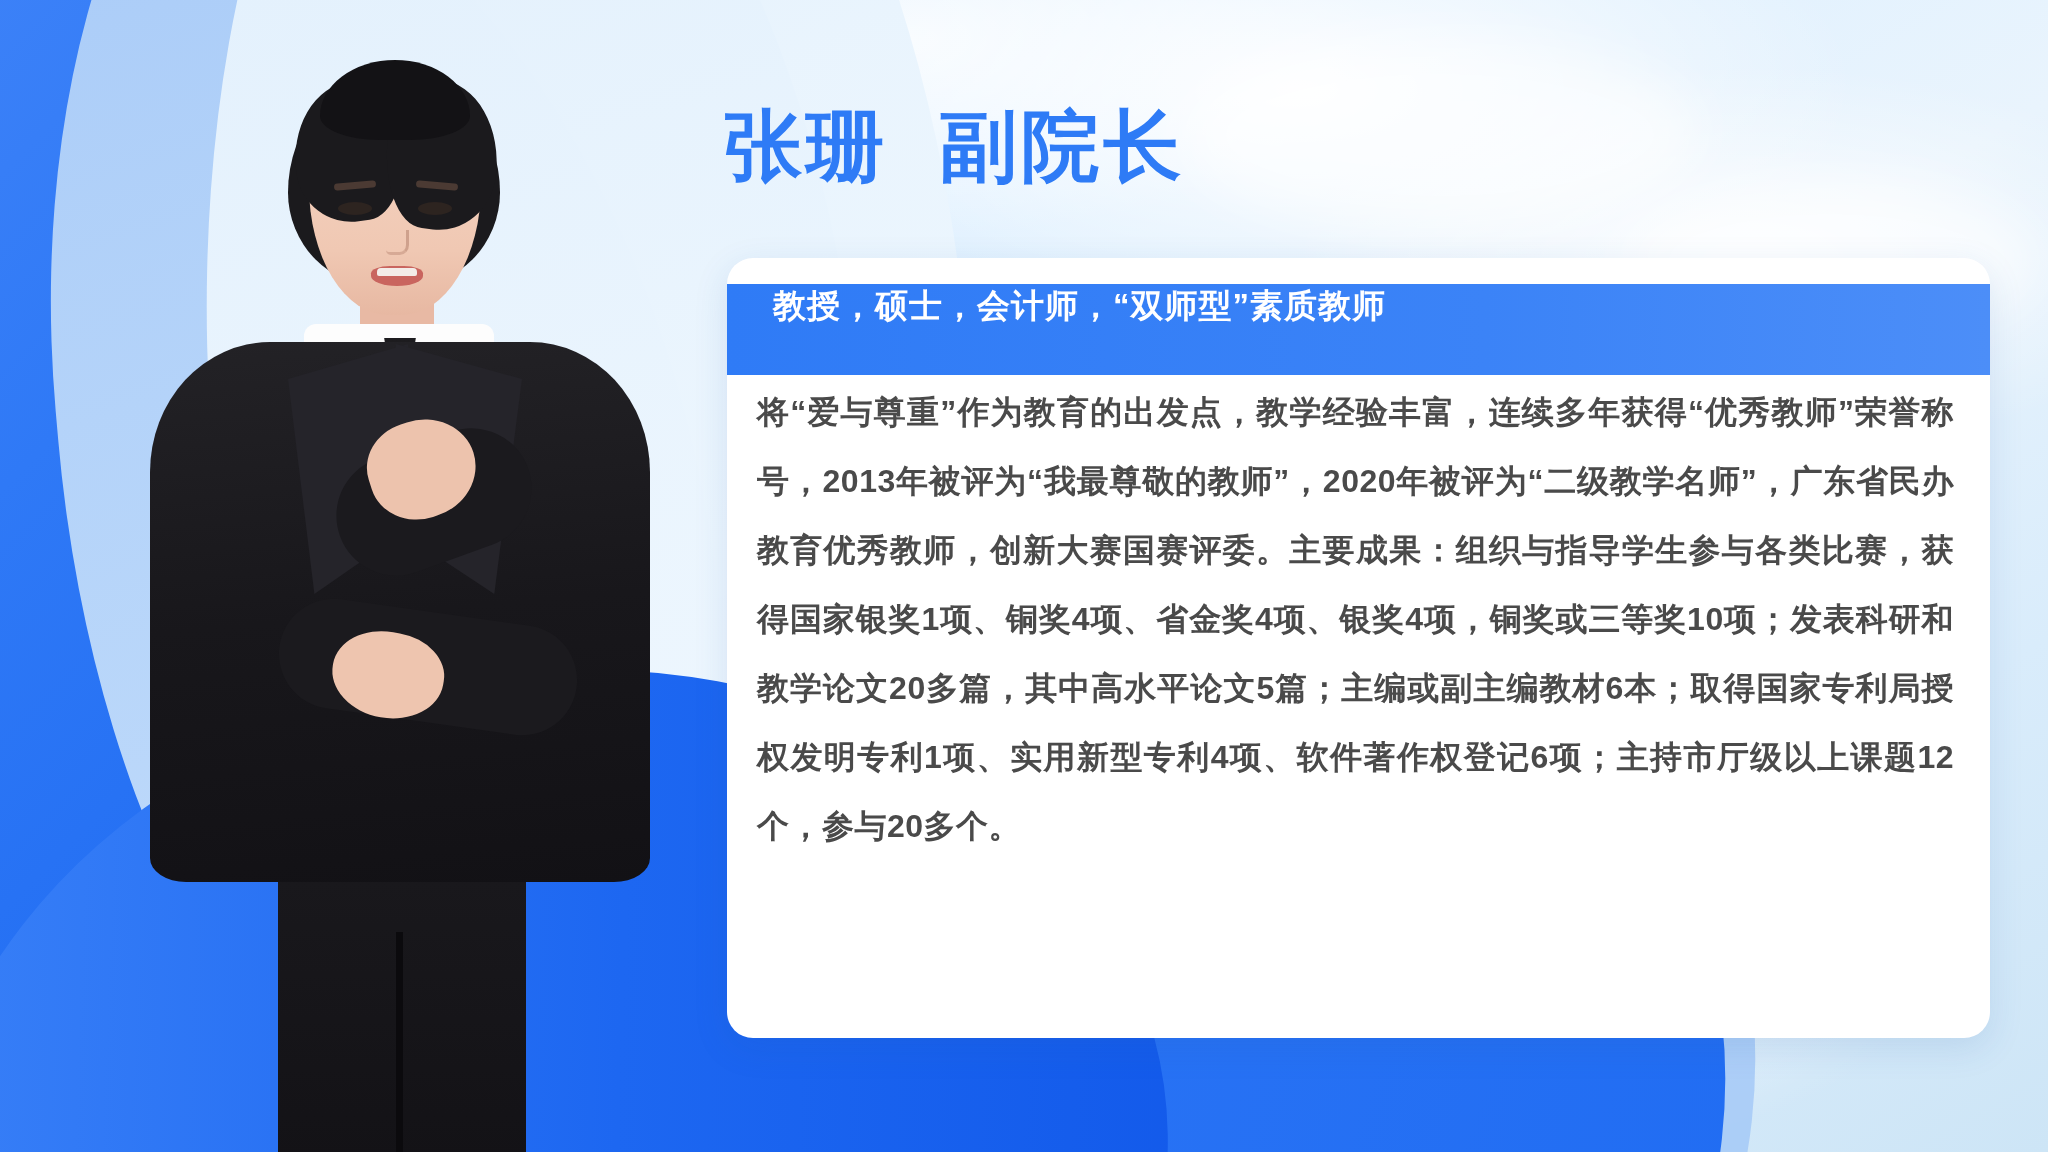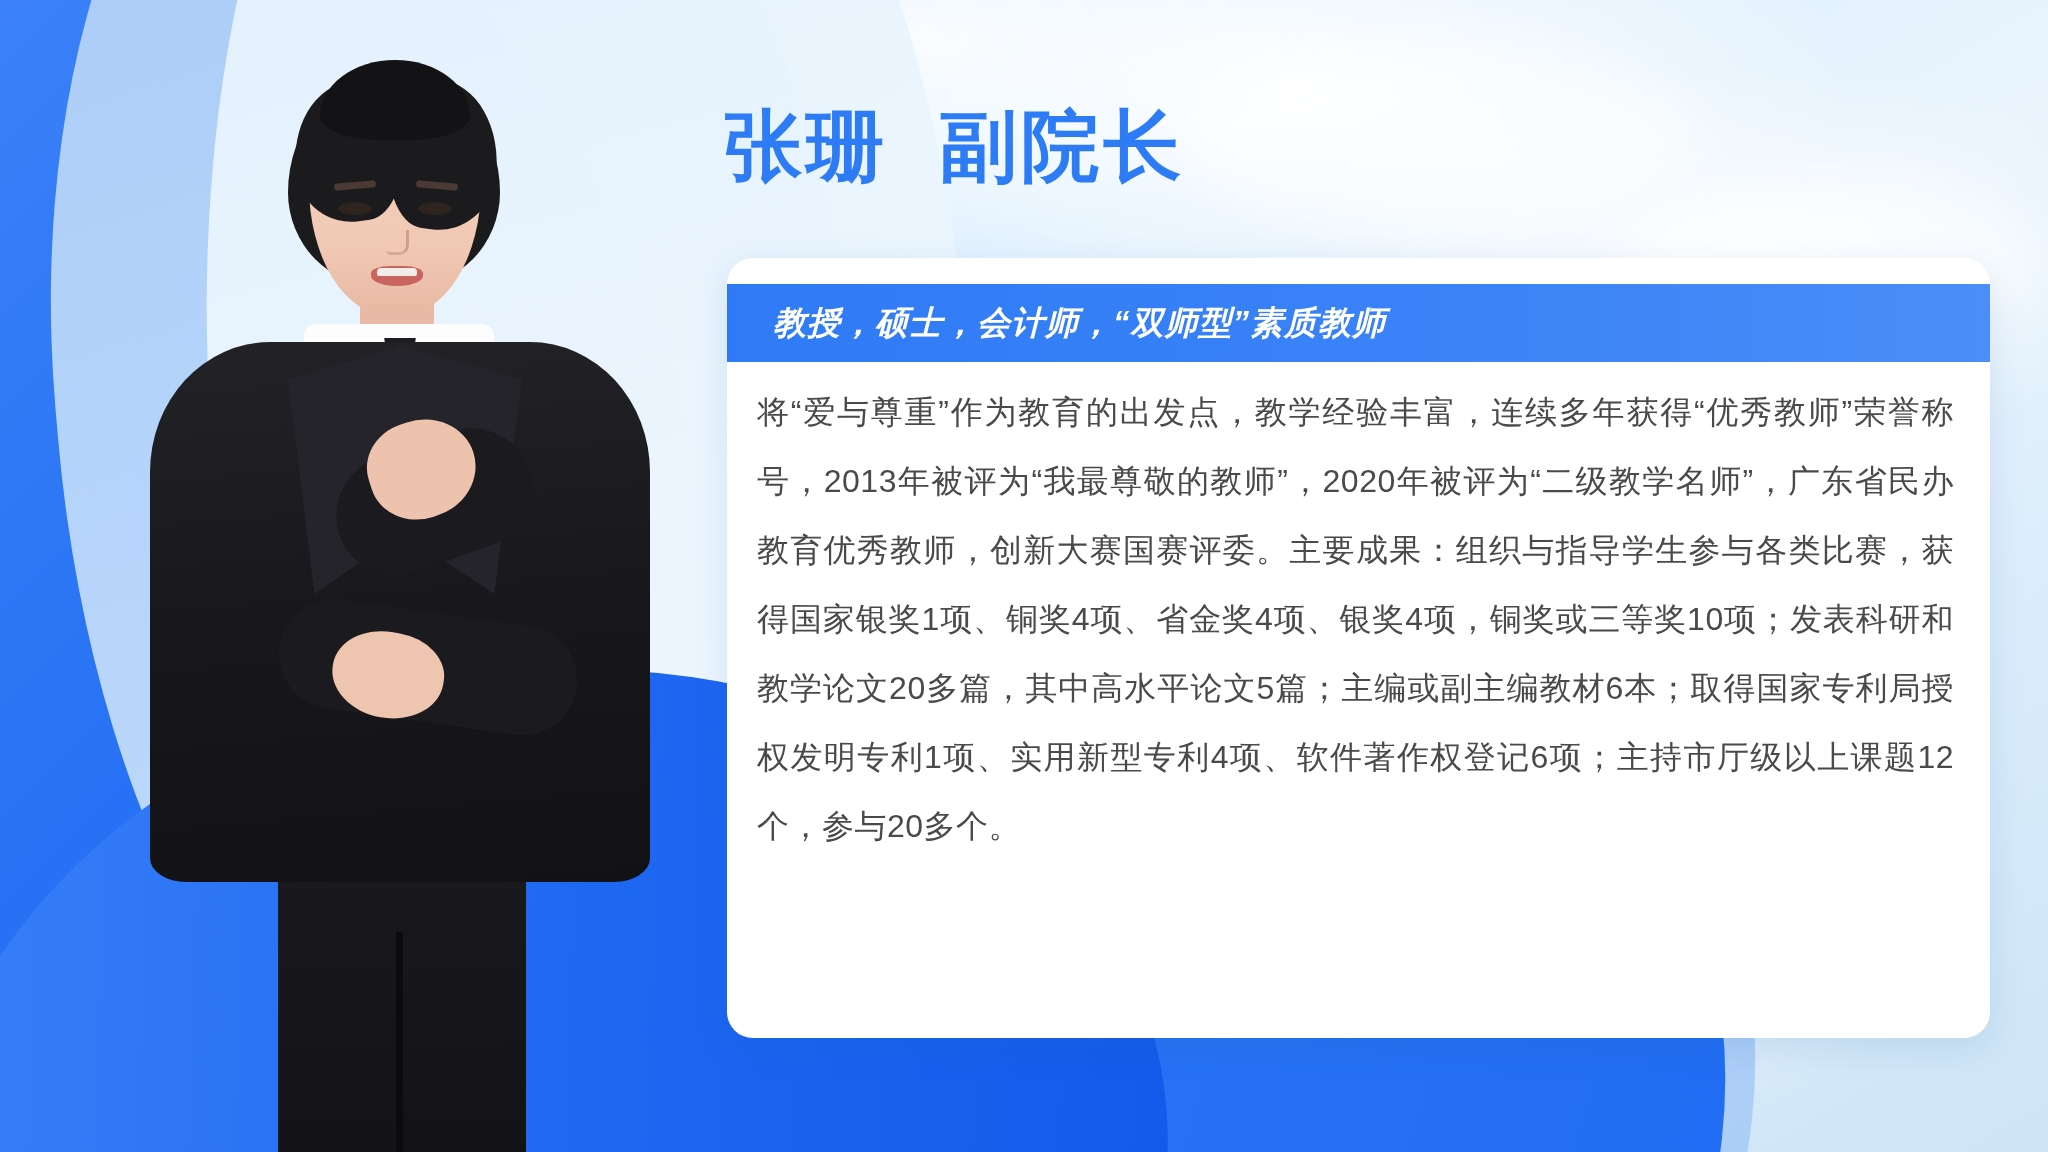--- a/index.html
+++ b/index.html
@@ -304,40 +304,40 @@
     background: #ffffff;
     border-radius: 26px;
     box-shadow: 0 10px 34px rgba(40, 90, 170, .13);
     overflow: hidden;
   }
   .card-header {
     position: absolute;
     left: 0;
     top: 26px;
     width: 100%;
-    height: 78px;
+    height: 91px;
     background: linear-gradient(90deg, #2f7bf6 0%, #3b83f7 60%, #4c8ef8 100%);
     display: flex;
-    align-items: center;
-    font-style: italic;
+    align-items: flex-start;
   }
   .card-header-text {
     color: #ffffff;
     font-size: 33px;
     font-weight: 700;
     letter-spacing: 1px;
     padding-left: 46px;
     white-space: pre;
   }
   .card-body {
     position: absolute;
     left: 0;
     top: 120px;
     right: 0;
     padding: 0 36px 0 30px;
+    font-weight: bold;
   }
   .card-body p {
     margin: 0;
     font-size: 32px;
     line-height: 69px;
     color: #4a4a4a;
     text-align: justify;
     text-justify: inter-ideograph;
     letter-spacing: .5px;
   }

